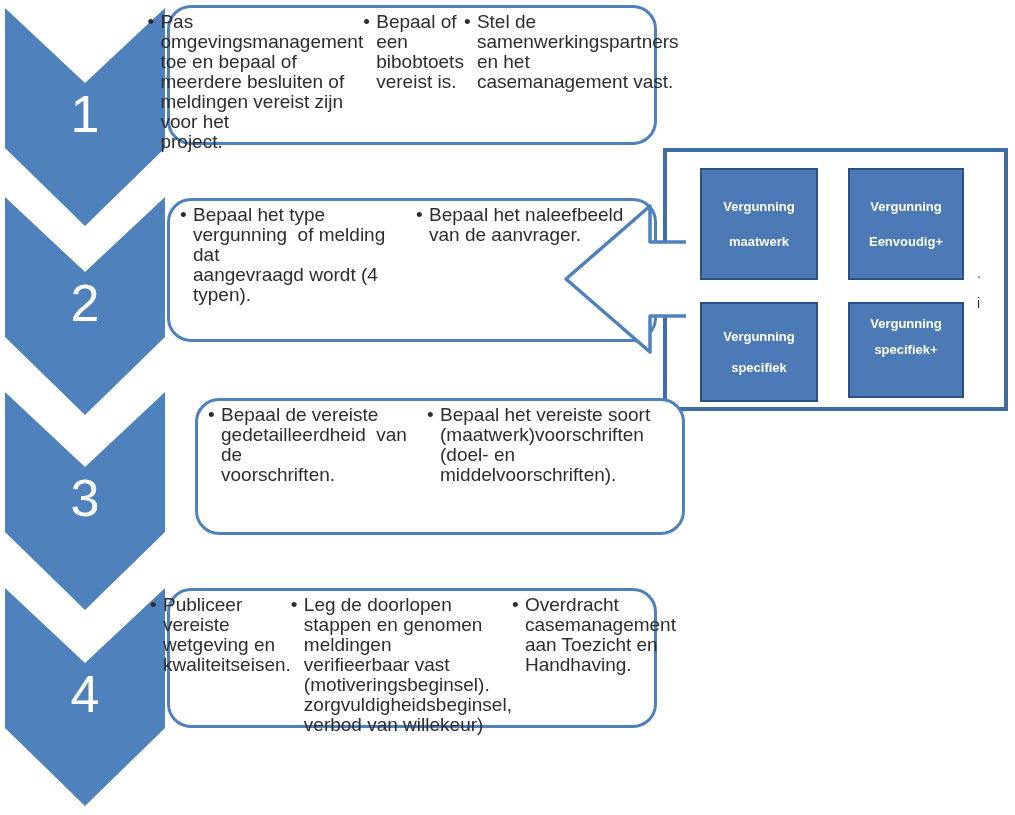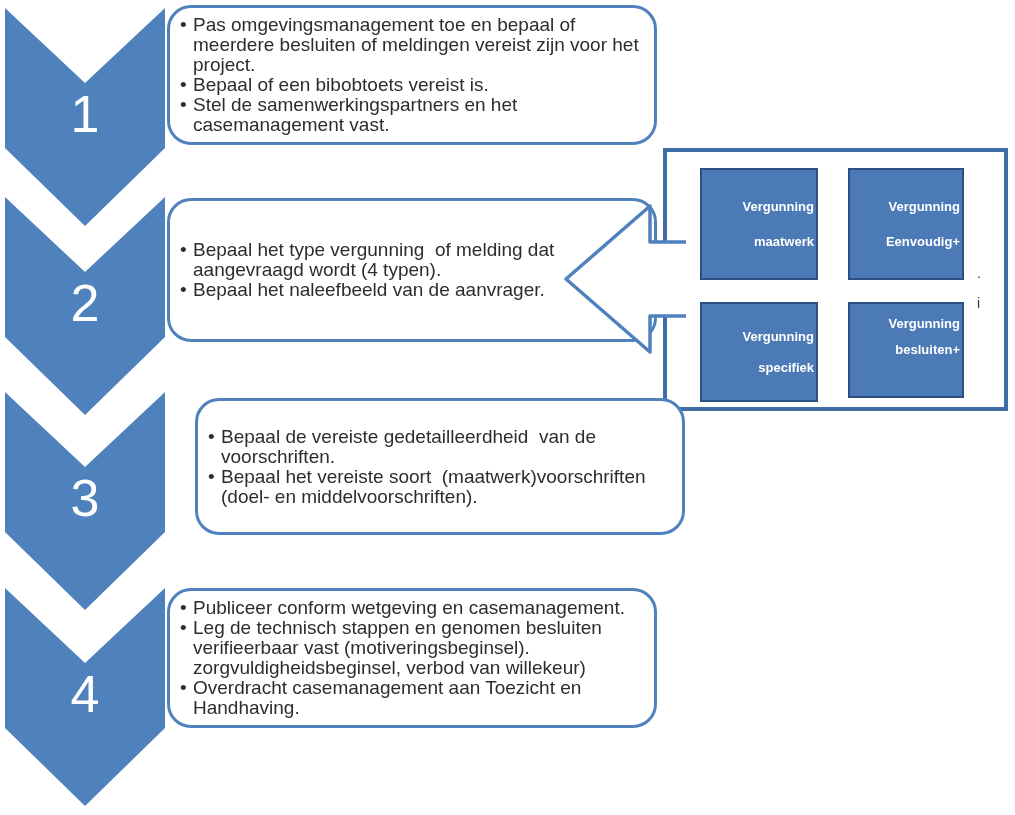--- a/index.html
+++ b/index.html
@@ -8,32 +8,32 @@
 
   
   .chevron{position:absolute;left:5px;width:160px;height:218px;background:#4f81bd;
     clip-path:polygon(0 0,50% 34.4%,100% 0,100% 64.2%,50% 100%,0 64.2%);z-index:1;}
   .chevron .num{position:absolute;top:78px;left:0;width:100%;text-align:center;
     color:#ffffff;font-size:52px;line-height:56px;font-weight:400;}
   .c1{top:8px;} .c2{top:197px;} .c3{top:392px;} .c4{top:588px;}
 
   
   .step-box{position:absolute;left:167px;width:490px;background:#fff;border:3px solid #4f81bd;
-    border-radius:24px;box-sizing:border-box;display:flex;flex-direction:column;justify-content:center;
+    border-radius:24px;box-sizing:border-box;display:flex;flex-direction:row;justify-content:center;
     padding:4px 8px 4px 10px;color:#2d2d2d;font-size:19px;line-height:20px;z-index:2;}
   .b1{top:5px;height:140px;} .b2{top:198px;height:144px;} .b3{top:398px;height:137px;margin-left:28px;} .b4{top:588px;height:140px;}
   .bullet{display:flex;align-items:flex-start;}
   .bullet::before{content:"\2022";flex:0 0 13px;width:13px;font-size:19px;line-height:20px;}
   .bullet .bt{white-space:pre-wrap;}
 
   
   .panel{position:absolute;left:663px;top:148px;width:345px;height:263px;background:#fff;
     border:4px solid #3f6da6;box-sizing:border-box;z-index:1;}
   .sq{position:absolute;background:#4b7ab6;border:2px solid #2b5183;box-sizing:border-box;
-    color:#fff;font-weight:bold;font-size:13px;line-height:15px;text-align:right;
+    color:#fff;font-weight:bold;font-size:13px;line-height:15px;text-align:center;
     display:flex;flex-direction:column;justify-content:space-evenly;padding:8px 2px;}
   .sq1{left:33px;top:16px;width:118px;height:112px;}
   .sq2{left:181px;top:16px;width:116px;height:112px;}
   .sq3{left:33px;top:150px;width:118px;height:100px;}
   .sq4{left:181px;top:150px;width:116px;height:96px;justify-content:flex-start;gap:11px;padding-top:12px;}
 
   
   .arrow-svg{position:absolute;left:550px;top:190px;width:150px;height:170px;z-index:3;}
 
   
@@ -90,24 +90,24 @@
 voorschriften.</span>
       </div>
     <div class="bullet">
         <span class="bt">Bepaal het vereiste soort  (maatwerk)voorschriften
 (doel- en middelvoorschriften).</span>
       </div>
   </div>
 
   <div class="step-box b4">
     <div class="bullet">
-        <span class="bt">Publiceer conform wetgeving en casemanagement.</span>
+        <span class="bt">Publiceer vereiste wetgeving en kwaliteitseisen.</span>
       </div>
     <div class="bullet">
-        <span class="bt">Leg de technisch stappen en genomen besluiten
+        <span class="bt">Leg de doorlopen stappen en genomen meldingen
 verifieerbaar vast (motiveringsbeginsel).
 zorgvuldigheidsbeginsel, verbod van willekeur)</span>
       </div>
     <div class="bullet">
         <span class="bt">Overdracht casemanagement aan Toezicht en
 Handhaving.</span>
       </div>
   </div>
 
   <div class="panel">
@@ -118,21 +118,21 @@
     <div class="sq sq2">
       <span>Vergunning</span>
       <span>Eenvoudig+</span>
     </div>
     <div class="sq sq3">
       <span>Vergunning</span>
       <span>specifiek</span>
     </div>
     <div class="sq sq4">
       <span>Vergunning</span>
-      <span>besluiten+</span>
+      <span>specifiek+</span>
     </div>
   </div>
 
   <svg class="arrow-svg" viewBox="0 0 150 170" xmlns="http://www.w3.org/2000/svg">
     <path d="M136 52 L100 52 L100 16 L16 89 L100 162 L100 126 L136 126" fill="#ffffff" stroke="#4f81bd" stroke-width="3.5" stroke-linejoin="round"></path>
   </svg>
 
   <span class="mark mk1">.</span>
   <span class="mark mk2">i</span>
 

